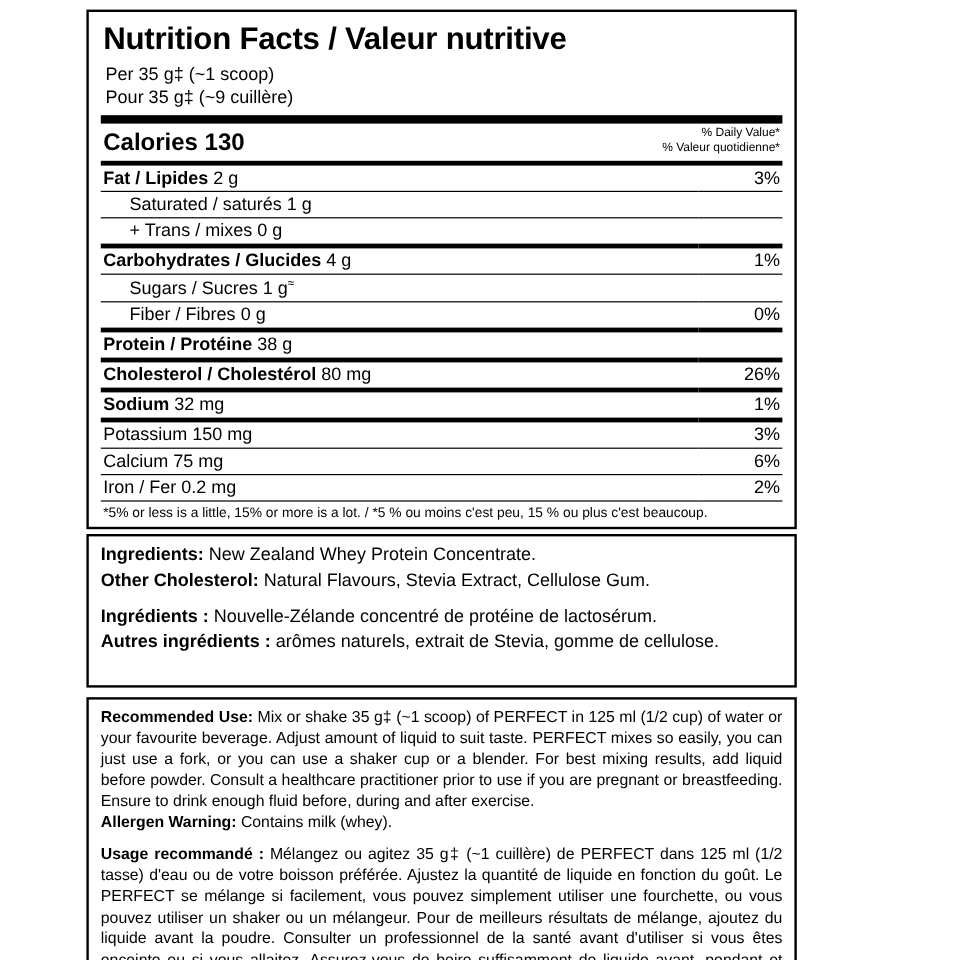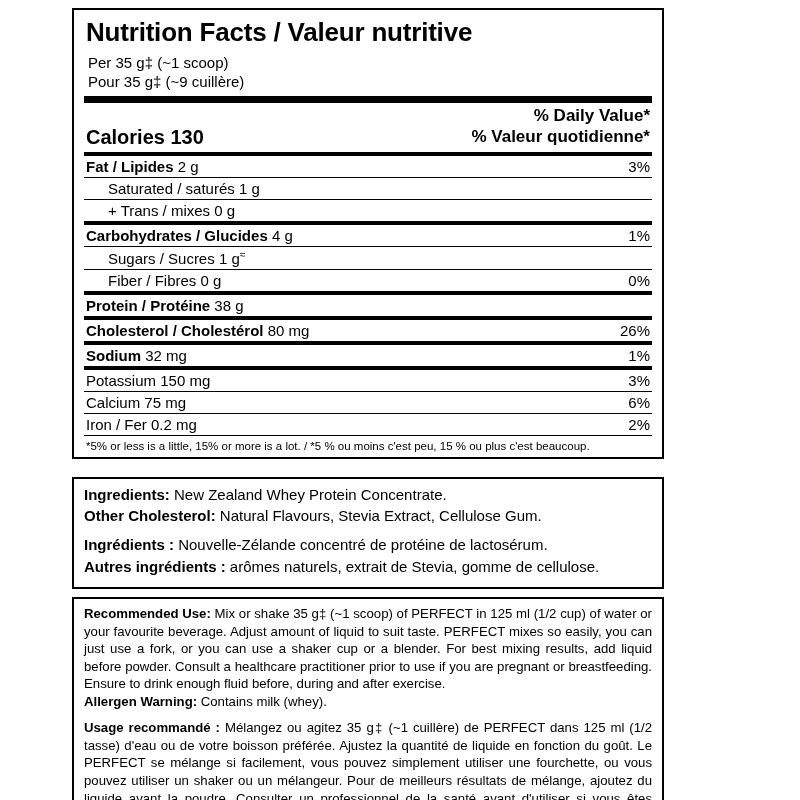--- a/index.html
+++ b/index.html
@@ -41,25 +41,24 @@
   .rule-med   { border-bottom: 4px solid #000; }
 
   .cal-row {
     display: flex;
     align-items: flex-end;
     justify-content: space-between;
     padding: 2px 2px 3px 2px;
   }
   .cal-label { font-size: 20px; font-weight: bold; }
   .dv-head {
-    font-size: 17px;
+    font-size: 10px;
     text-align: right;
     line-height: 1.25;
     padding-bottom: 1px;
-    font-weight: bold;
   }
 
   table.nf {
     width: 100%;
     border-collapse: collapse;
     font-size: 15px;
   }
   table.nf td {
     padding: 2px 2px 2px 2px;
     vertical-align: baseline;
@@ -76,22 +75,22 @@
   .sup { font-size: 10px; vertical-align: super; }
   .footnote {
     font-size: 11.5px;
     padding: 3px 2px 1px 2px;
     line-height: 1.3;
   }
 
   
   .ing-panel {
     border: 2px solid #000;
-    margin-top: 18px;
-    padding: 6px 10px 9px 10px;
+    margin-top: 4px;
+    padding: 6px 10px 24px 10px;
     font-size: 15px;
     line-height: 1.36;
   }
   .ing-line { margin: 0 0 1px 0; }
   .ing-gap { height: 8px; }
 
   
   .use-panel {
     border: 2px solid #000;
     margin-top: 8px;

